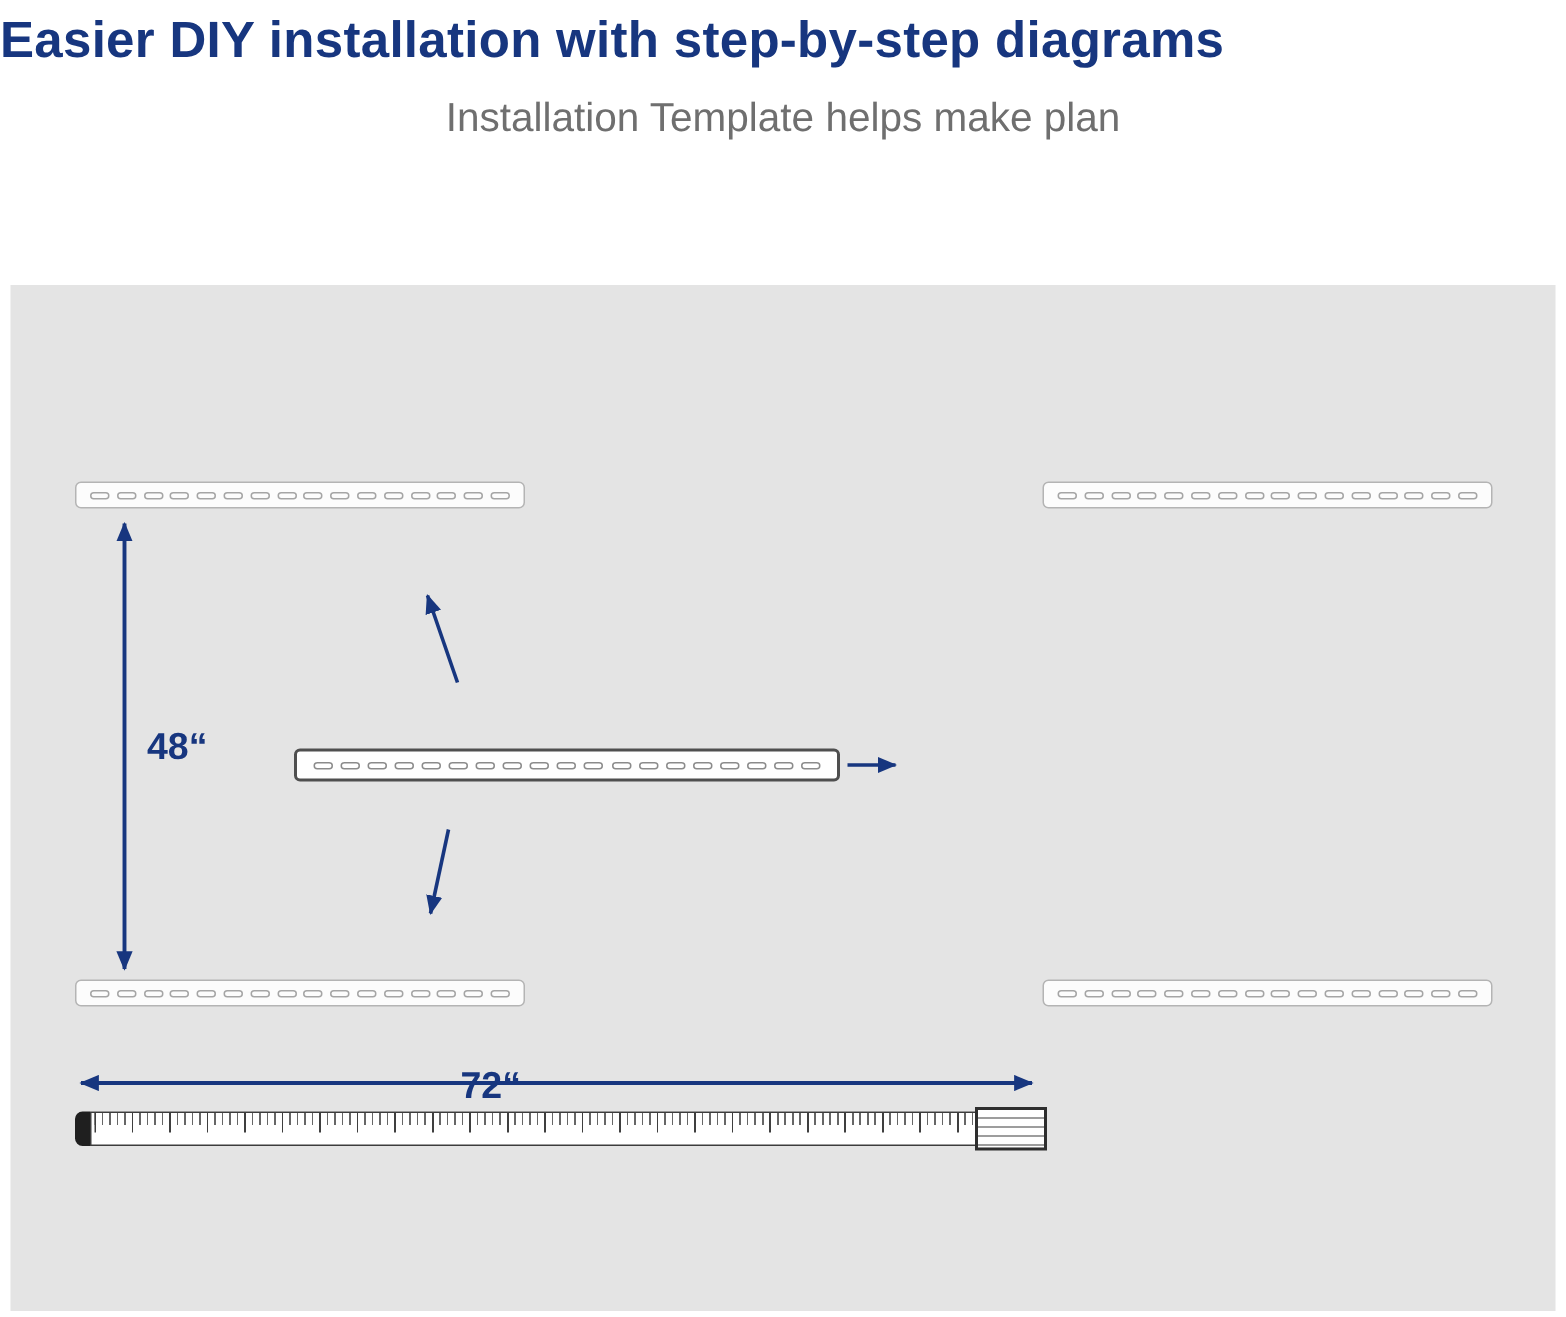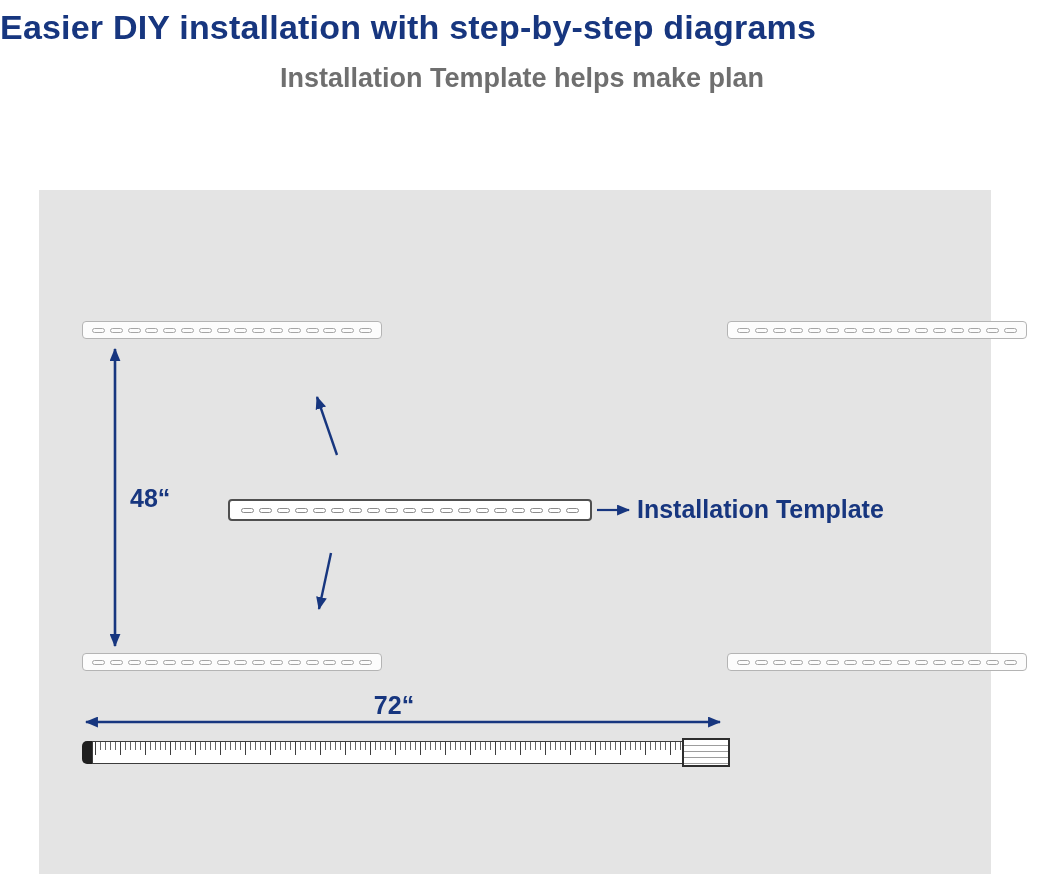--- a/index.html
+++ b/index.html
@@ -21,30 +21,29 @@
     font-weight: bold;
     color: var(--accent);
     letter-spacing: 0.2px;
   }
   .subtitle {
     position: absolute;
     top: 63px; left: 0;
     width: 100%;
     text-align: center;
     font-size: 27px;
-    font-weight: 700;
+    font-weight: 400;
     color: #6f6f6f;
   }
 
   .wall {
     position: absolute;
     left: 7px; top: 190px;
-    width: 952px; height: 684px;
+    width: 1030px; height: 684px;
     background: #e4e4e4;
-    margin-left: 32px;
   }
 
   
   .rail {
     position: absolute;
     height: 18px;
     width: 300px;
     background: #fcfcfc;
     border: 1px solid #b4b4b4;
     border-radius: 4px;
@@ -83,21 +82,21 @@
   .arrows line { stroke: var(--accent); }
   .arrowhead { fill: var(--accent); }
 
   .dim-label {
     position: absolute;
     font-size: 25px;
     font-weight: bold;
     color: var(--accent);
   }
   .label-48 { left: 91px;  top: 294px; }
-  .label-72 { left: 300px; top: 501px; width: 110px; text-align: center; }
+  .label-72 { left: 300px; top: 520px; width: 110px; }
 
   .template-label {
     position: absolute;
     left: 598px; top: 305px;
     font-size: 25px;
     font-weight: 600;
     color: var(--accent);
     white-space: nowrap;
   }
 
@@ -248,21 +247,20 @@
     </defs>
     <line x1="76" y1="159" x2="76" y2="456" stroke-width="2.6" marker-start="url(#arrow)" marker-end="url(#arrow)"></line>
     <line x1="47" y1="532" x2="681" y2="532" stroke-width="2.6" marker-start="url(#arrow)" marker-end="url(#arrow)"></line>
     <line x1="298" y1="265" x2="278" y2="207" stroke-width="2.4" marker-end="url(#arrow)"></line>
     <line x1="292" y1="363" x2="280" y2="419" stroke-width="2.4" marker-end="url(#arrow)"></line>
     <line x1="558" y1="320" x2="590" y2="320" stroke-width="2.2" marker-end="url(#arrow)"></line>
   </svg>
 
   <div class="dim-label label-48">48“</div>
   <div class="dim-label label-72">72“</div>
-  <div class="template-label">Installation Template</div>
 
   <div class="tape-hook"></div>
   <div class="tape-body">
     <div class="tape-ticks-minor"></div>
     <div class="tape-ticks-major"></div>
   </div>
   <div class="tape-case"></div>
 
 </div>
 

